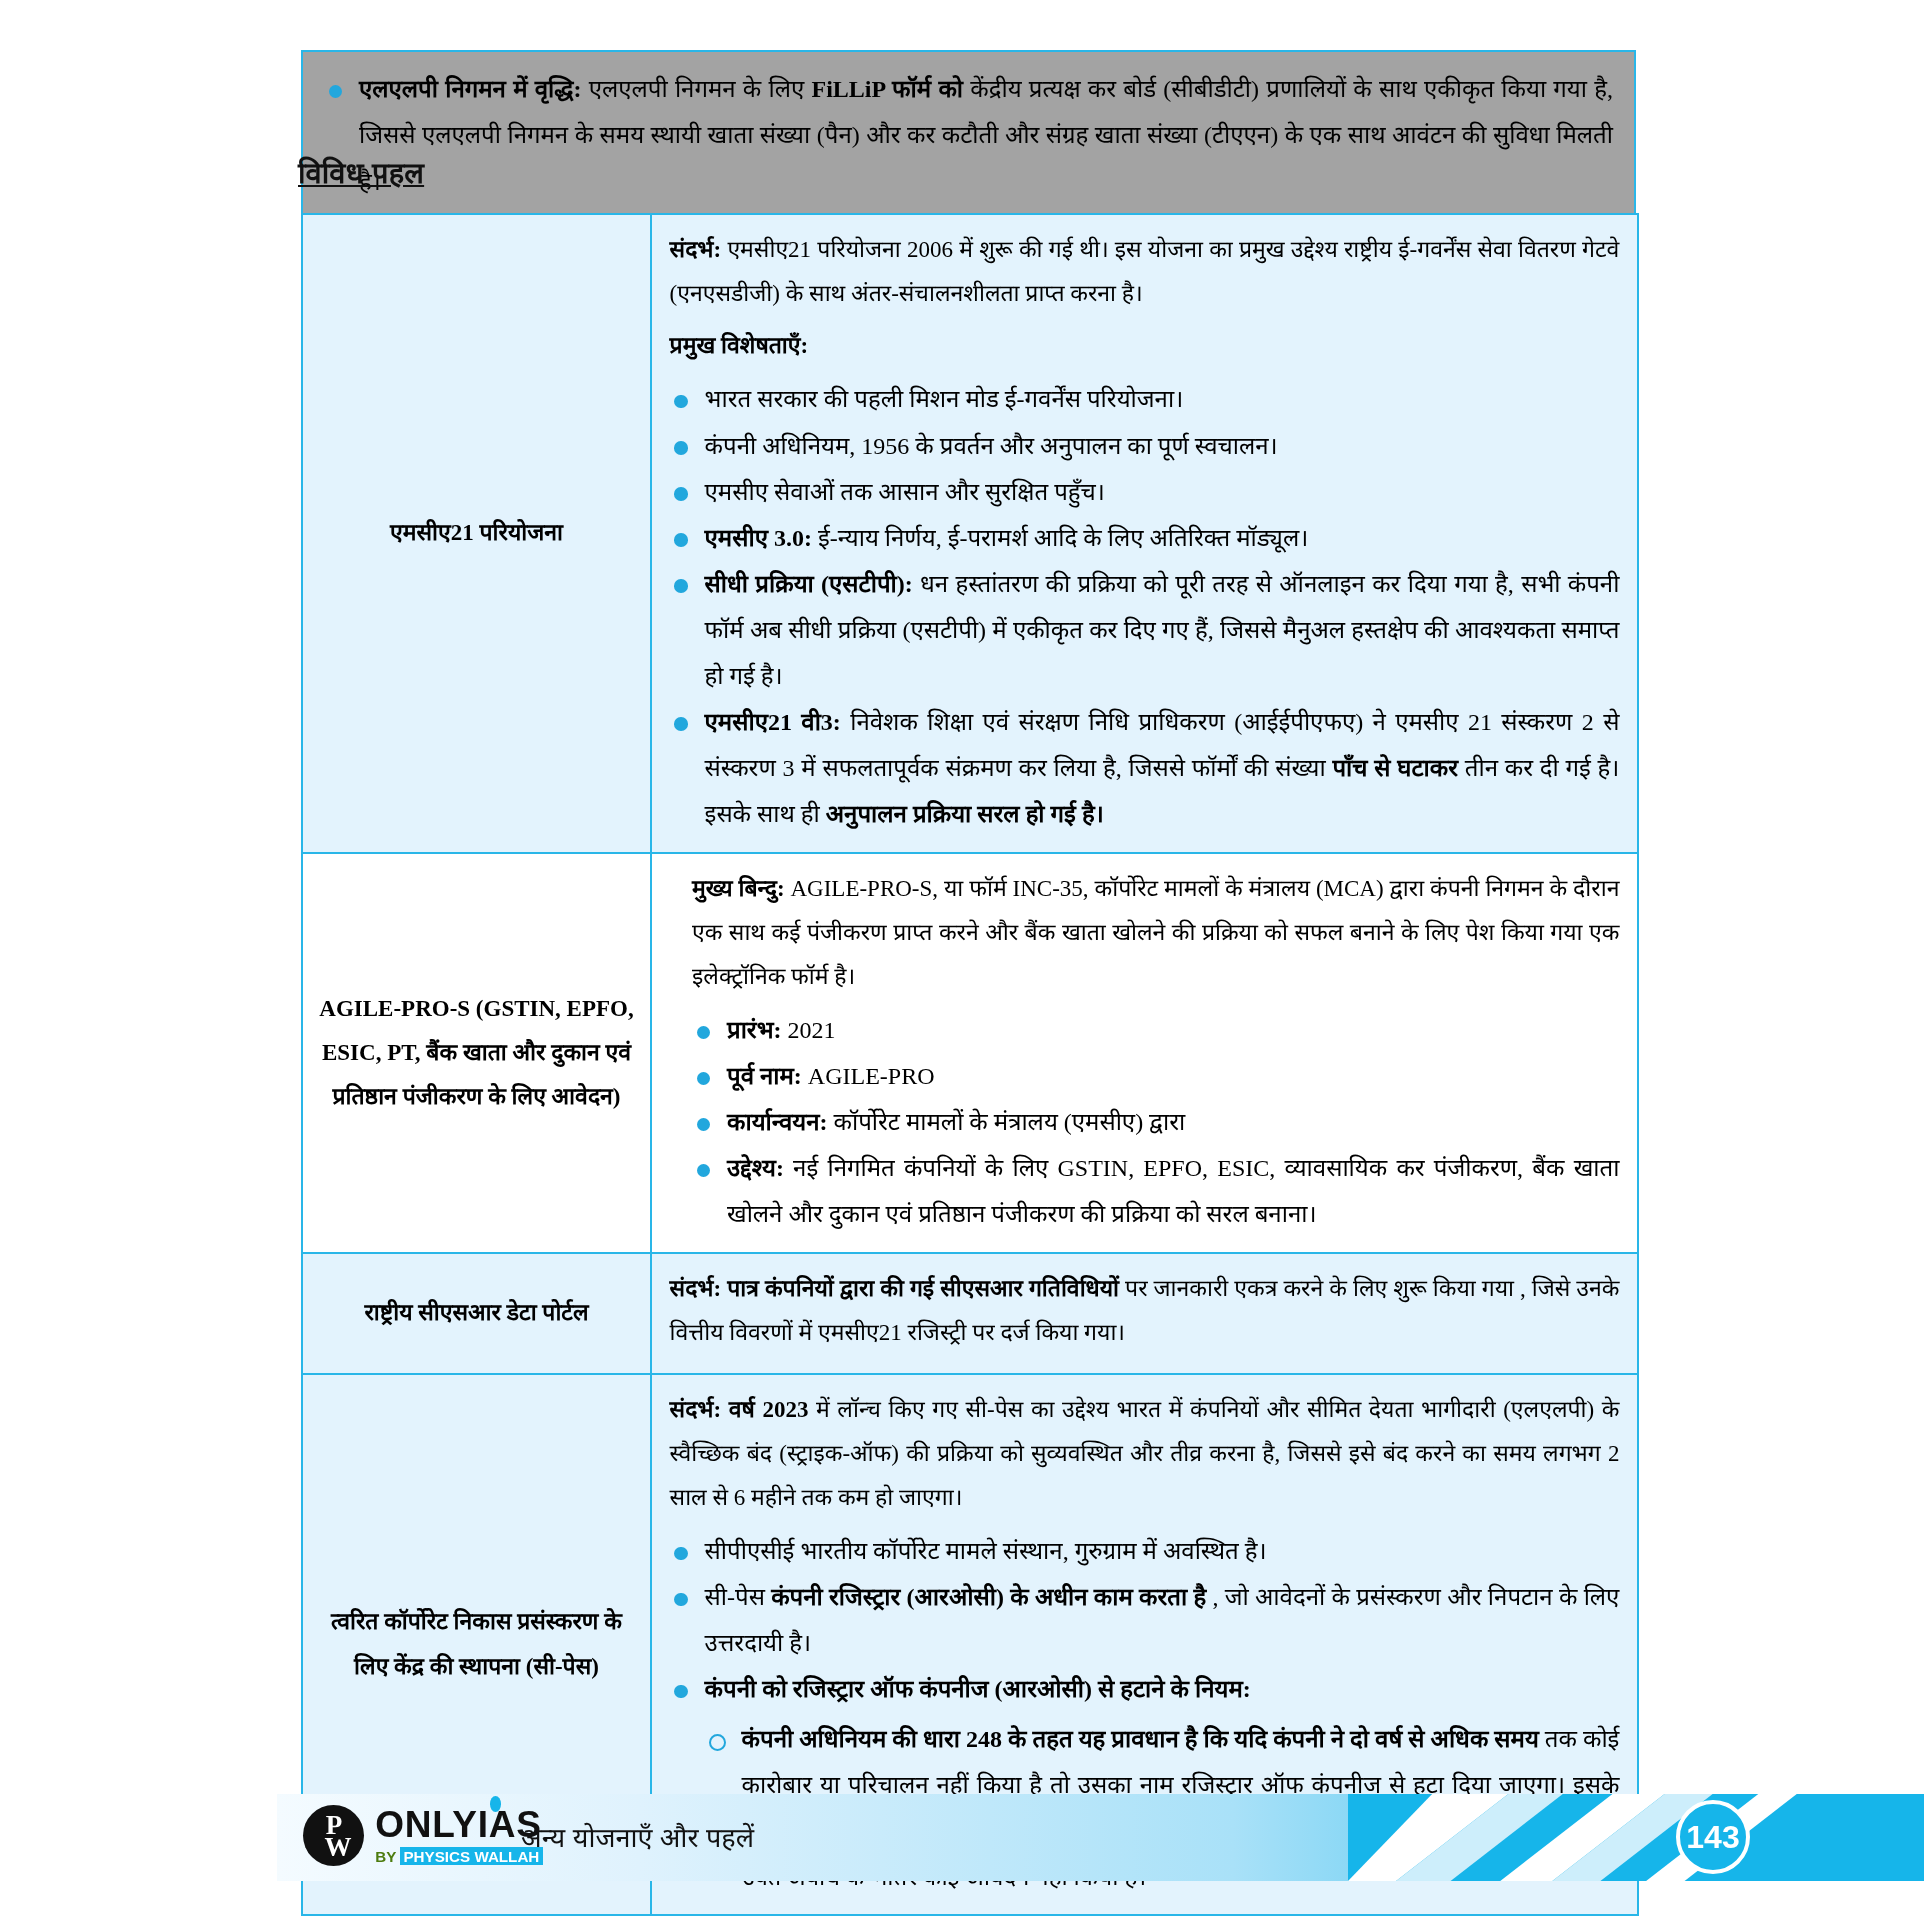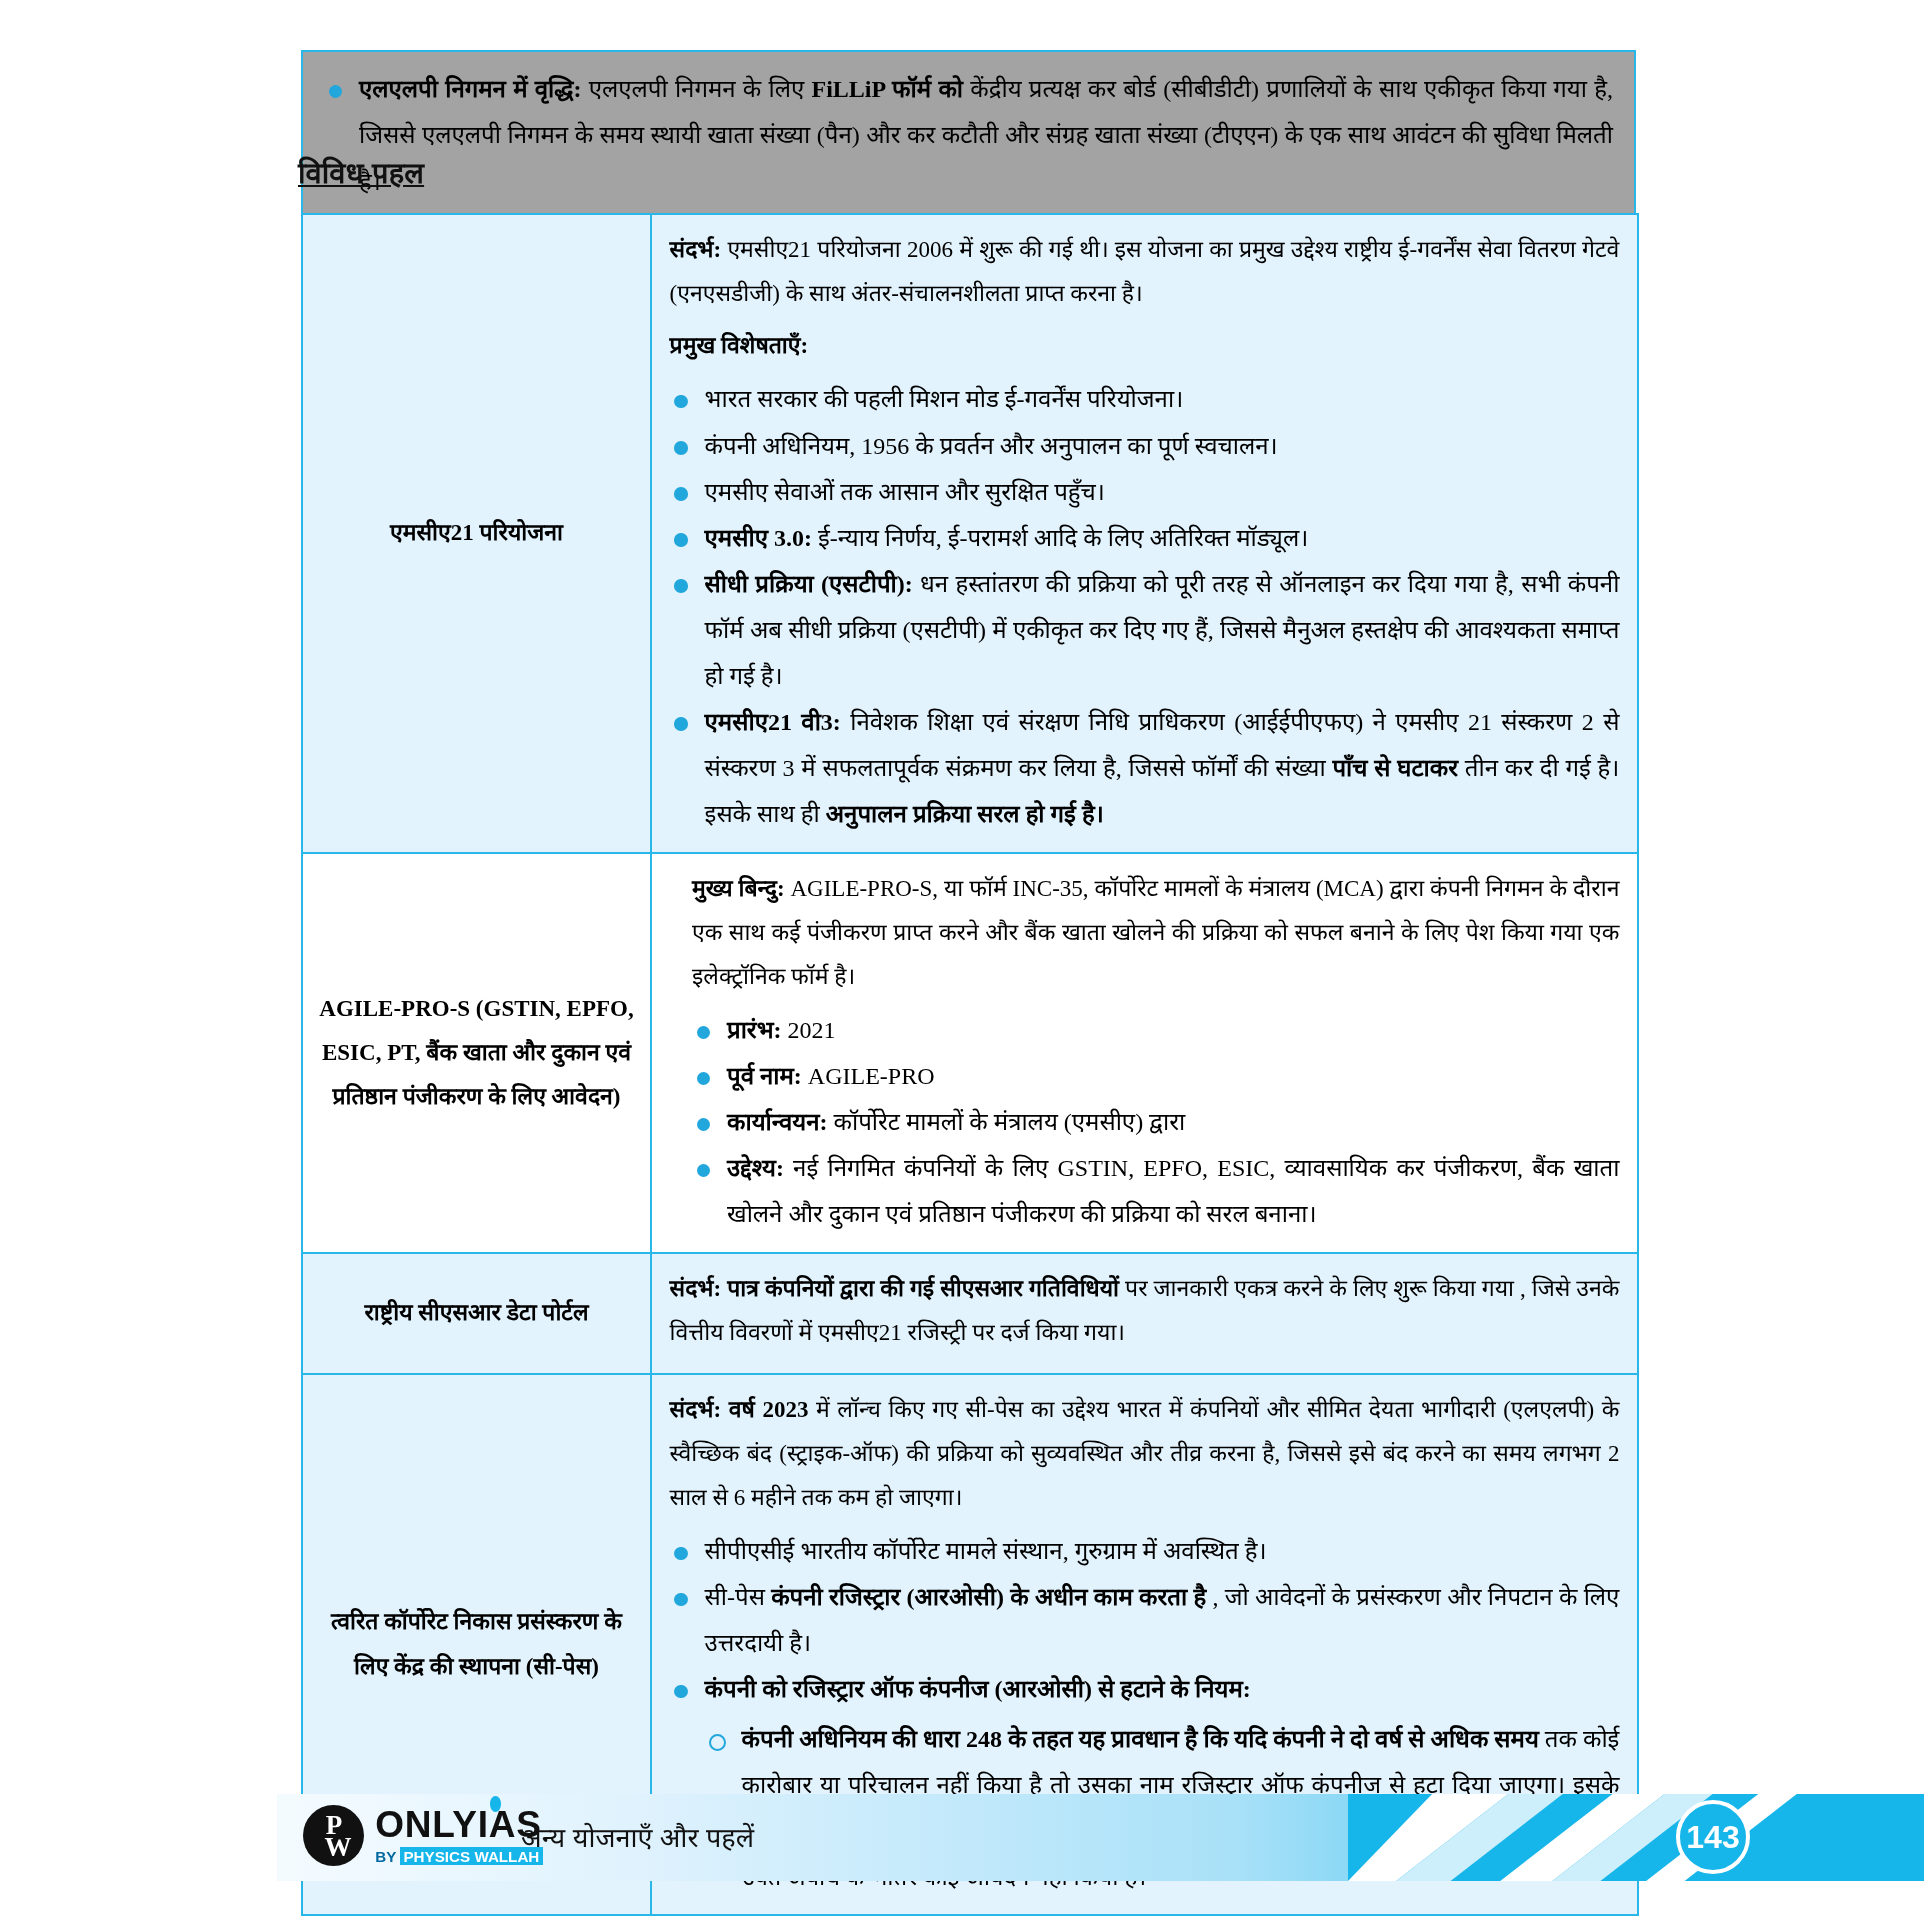--- a/index.html
+++ b/index.html
@@ -135,21 +135,21 @@
   .brand-dot {
     position: absolute; top: -10.4px; left: 115px;
     width: 11.2px; height: 16px; border-radius: 50%;
     background: #16b5ea;
   }
   .brand-sub {
     font-family: "Liberation Sans", sans-serif;
     font-size: 15.2px; font-weight: bold; line-height: 1;
     margin-top: 4px; display: flex; gap: 4px; align-items: center;
   }
-  .brand-sub .by { color: #0369a1; }
+  .brand-sub .by { color: #4d7c0f; }
   .brand-sub .pwtext { background: #16b5ea; color: #fff; padding: 1.6px 3.2px; }
   .footer-title {
     position: absolute;
     left: 521px; top: 24px;
     font-family: "Liberation Sans", "DejaVu Sans", sans-serif;
     font-size: 27px; color: #111;
   }
   .zig {
     position: absolute; right: 0; top: 0; height: 87px; width: 577px;
     overflow: hidden;

